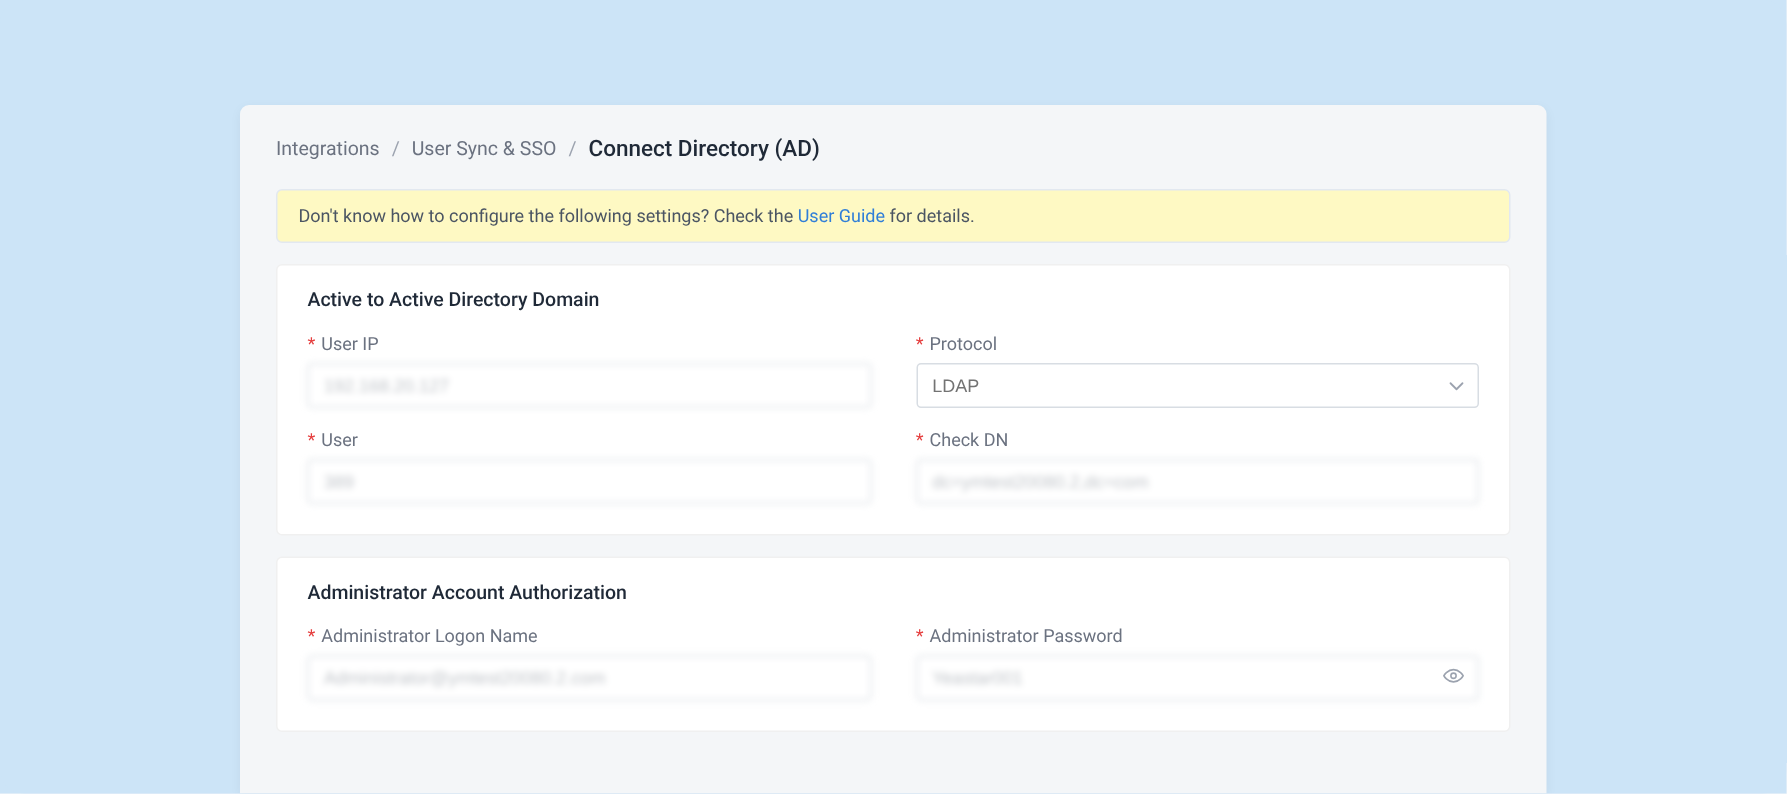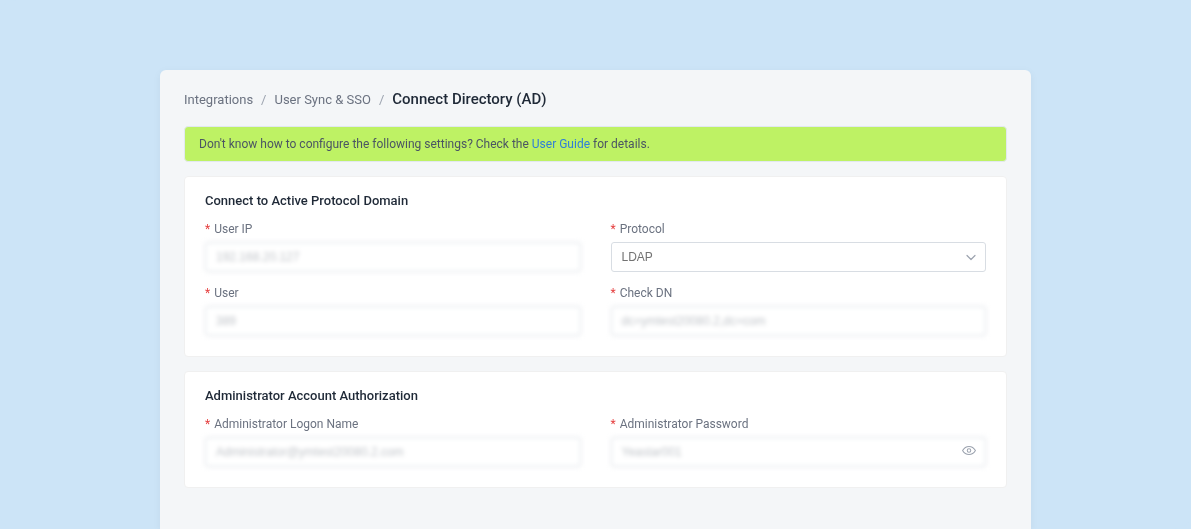--- a/index.html
+++ b/index.html
@@ -46,21 +46,21 @@
     }
     .breadcrumb-sep {
       color: #9ca3af;
     }
     .breadcrumb-current {
       color: #1f2937;
       font-size: 15px;
       font-weight: 500;
     }
     .info-banner {
-      background: #bef264;
+      background: #fef9c3;
       border: 1px solid #e2e8f0;
       border-radius: 4px;
       padding: 10px 14px;
       font-size: 12px;
       color: #4b5563;
       margin-bottom: 14px;
     }
     .info-banner a {
       color: #2f7ed8;
       text-decoration: none;
@@ -148,21 +148,21 @@
       <span class="breadcrumb-link">User Sync &amp; SSO</span>
       <span class="breadcrumb-sep">/</span>
       <span class="breadcrumb-current">Connect Directory (AD)</span>
     </div>
 
     <div class="info-banner">
       <span>Don't know how to configure the following settings? Check the </span><a>User Guide</a><span> for details.</span>
     </div>
 
     <div class="section-card">
-      <div class="section-title">Connect to Active Protocol Domain</div>
+      <div class="section-title">Active to Active Directory Domain</div>
       <div class="form-grid">
 
         <div class="form-field">
           <div class="field-label">
             <span class="required-star">*</span>
             <span>User IP</span>
           </div>
           <input class="field-input blurred" value="192.168.20.127" style="">
         </div>
 

